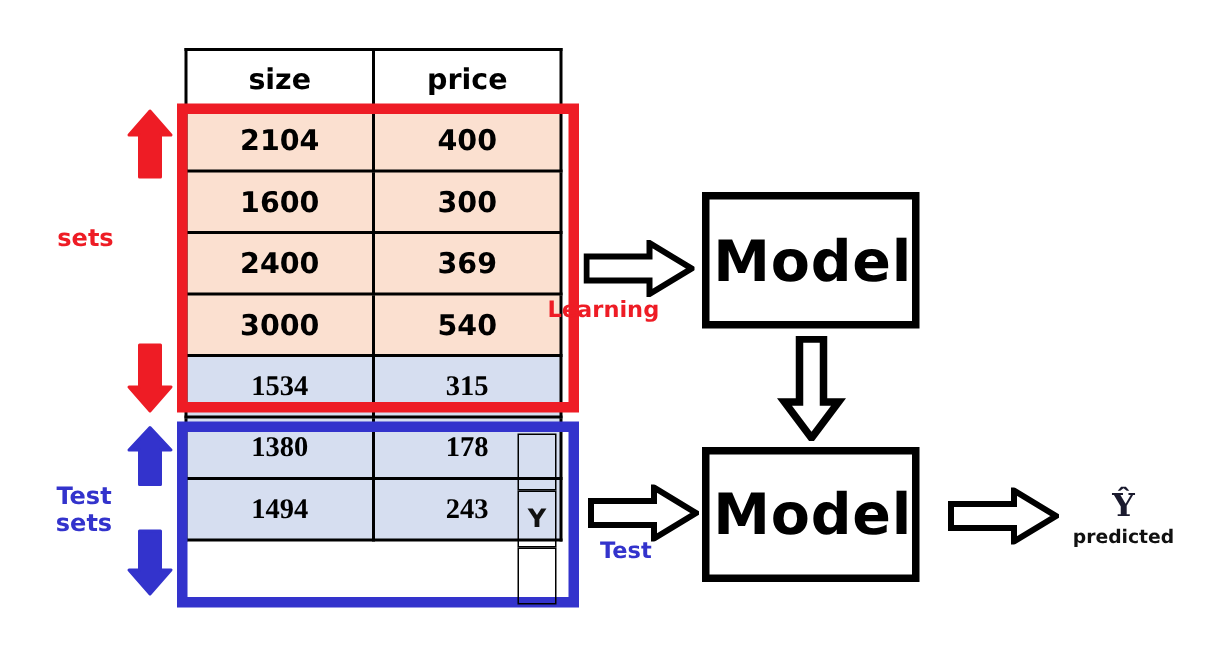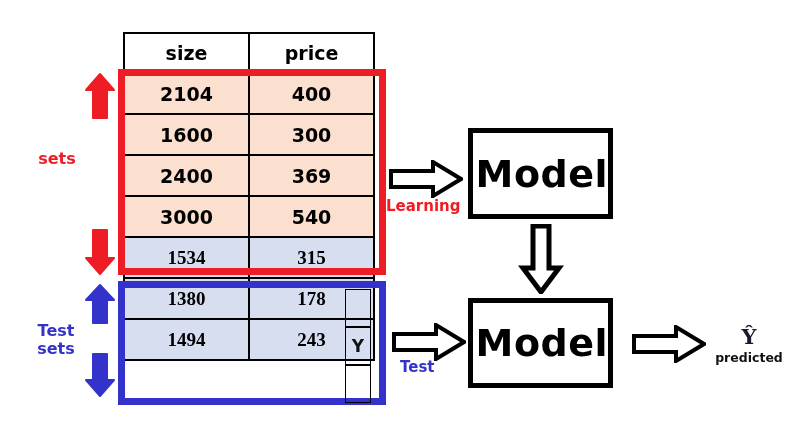--- a/index.html
+++ b/index.html
@@ -59,21 +59,21 @@
     font-weight:bold;color:#000;letter-spacing:0.5px;
   }
   .model-1{left:468px;top:128px;width:145px;height:91px;font-size:38px;}
   .model-2{left:468px;top:298px;width:145px;height:90px;font-size:38px;}
 
   
   .flow{position:absolute;}
 
   
   .flowlabel{position:absolute;font-weight:bold;font-family:"DejaVu Sans", sans-serif;font-size:15px;}
-  .lbl-learning{left:386px;top:197px;color:#EE1C25;}
+  .lbl-learning{left:365px;top:197px;color:#EE1C25;}
   .lbl-test-flow{left:400px;top:358px;color:#3333CC;}
 
   
   .pred-wrap{position:absolute;left:699px;top:326px;width:100px;text-align:center;}
   .pred-sym{font-family:"DejaVu Serif", serif;font-size:21px;font-weight:bold;color:#1a1a2e;line-height:1;}
   .pred-cap{margin-top:3px;font-family:"DejaVu Sans", sans-serif;font-weight:bold;font-size:12.5px;color:#111;}
 </style>
 </head>
 <body>
 

